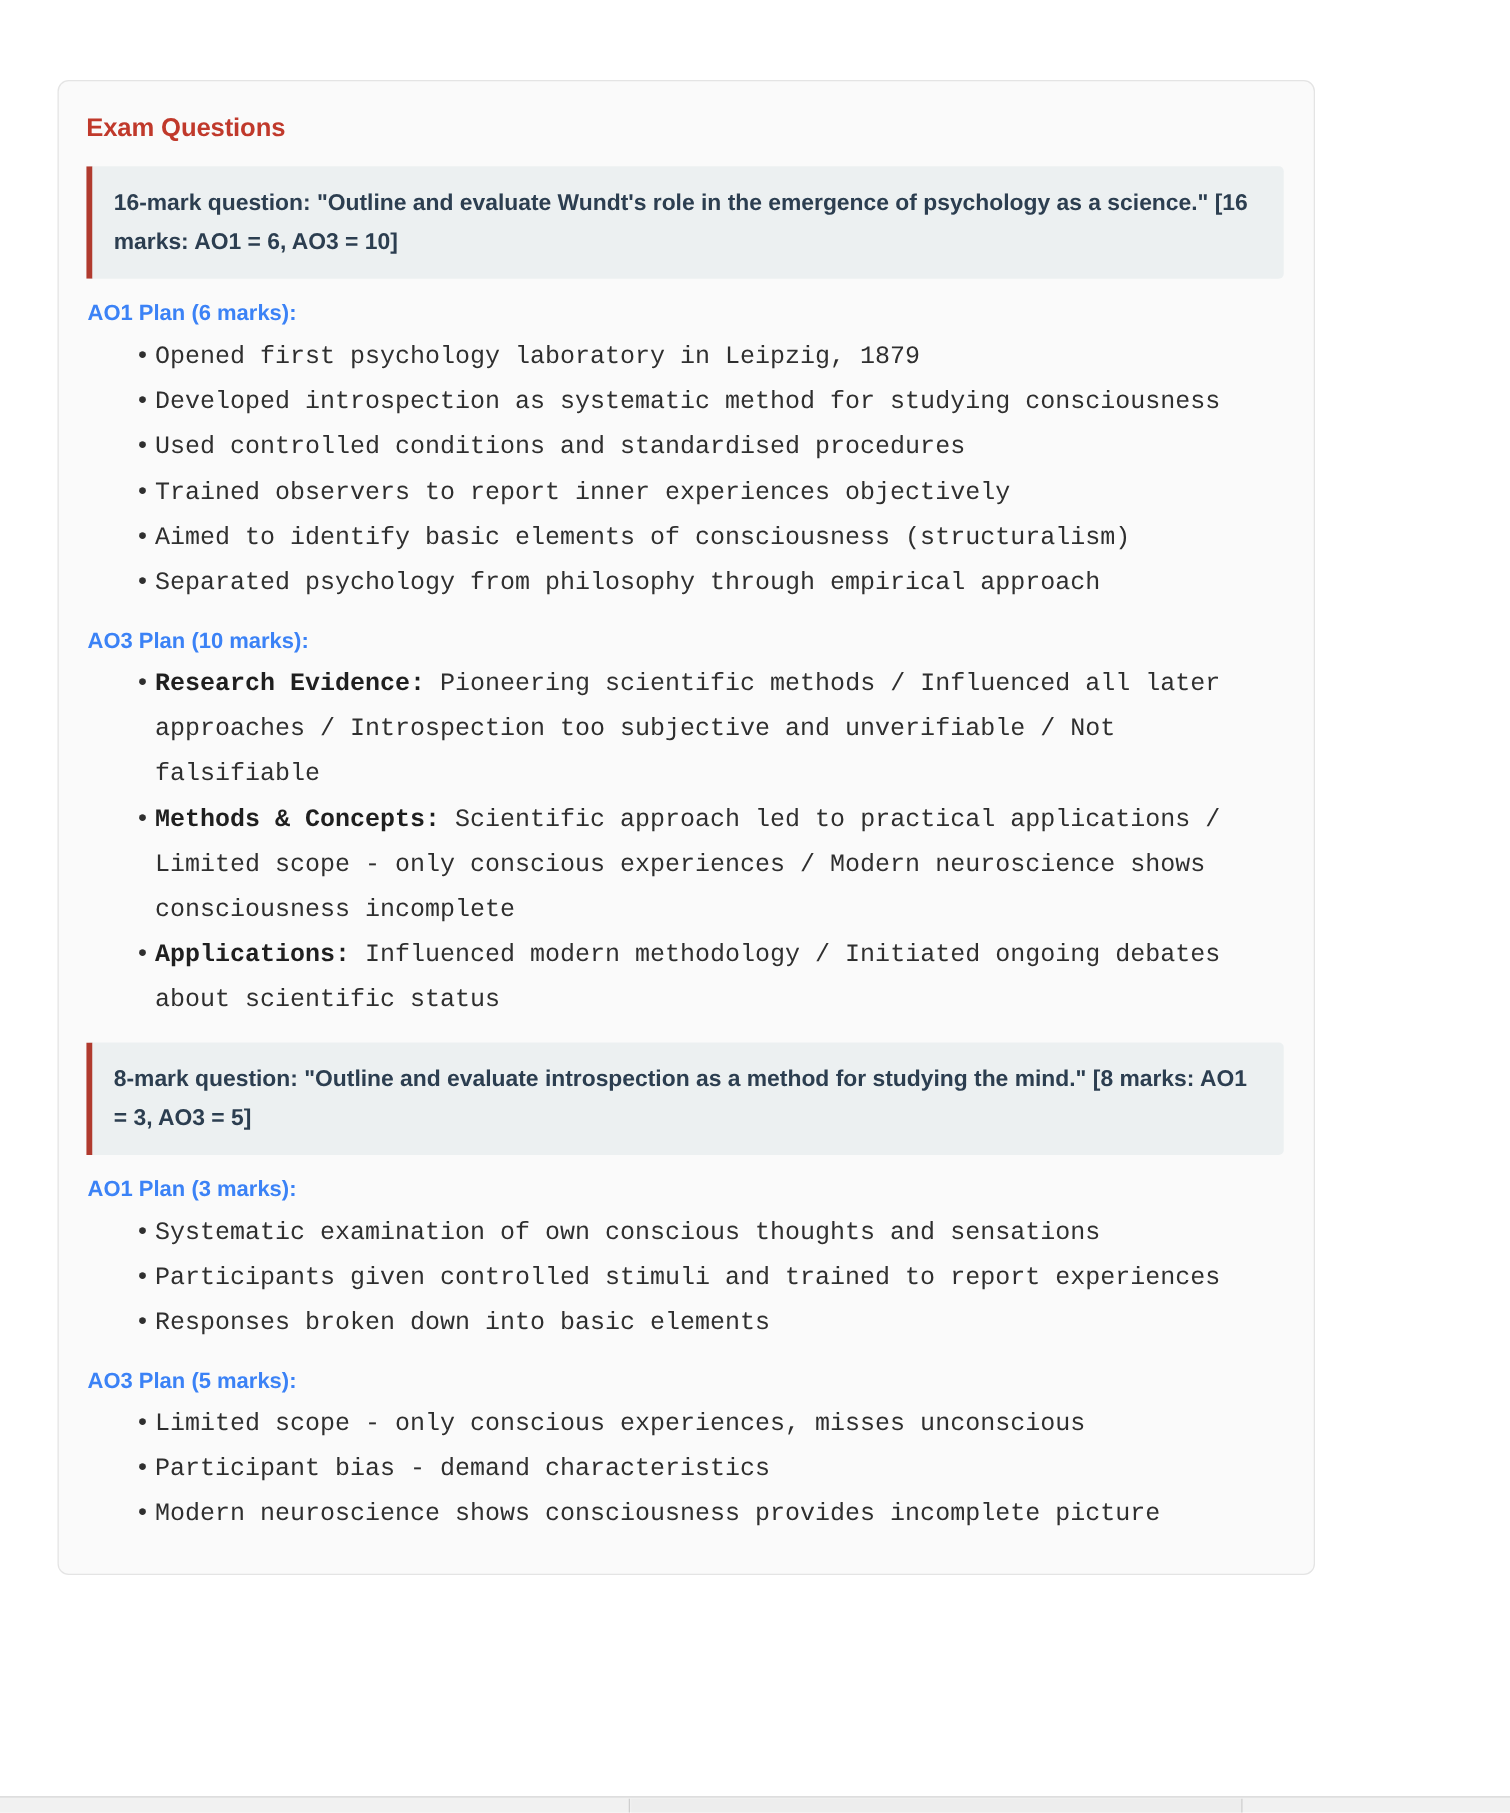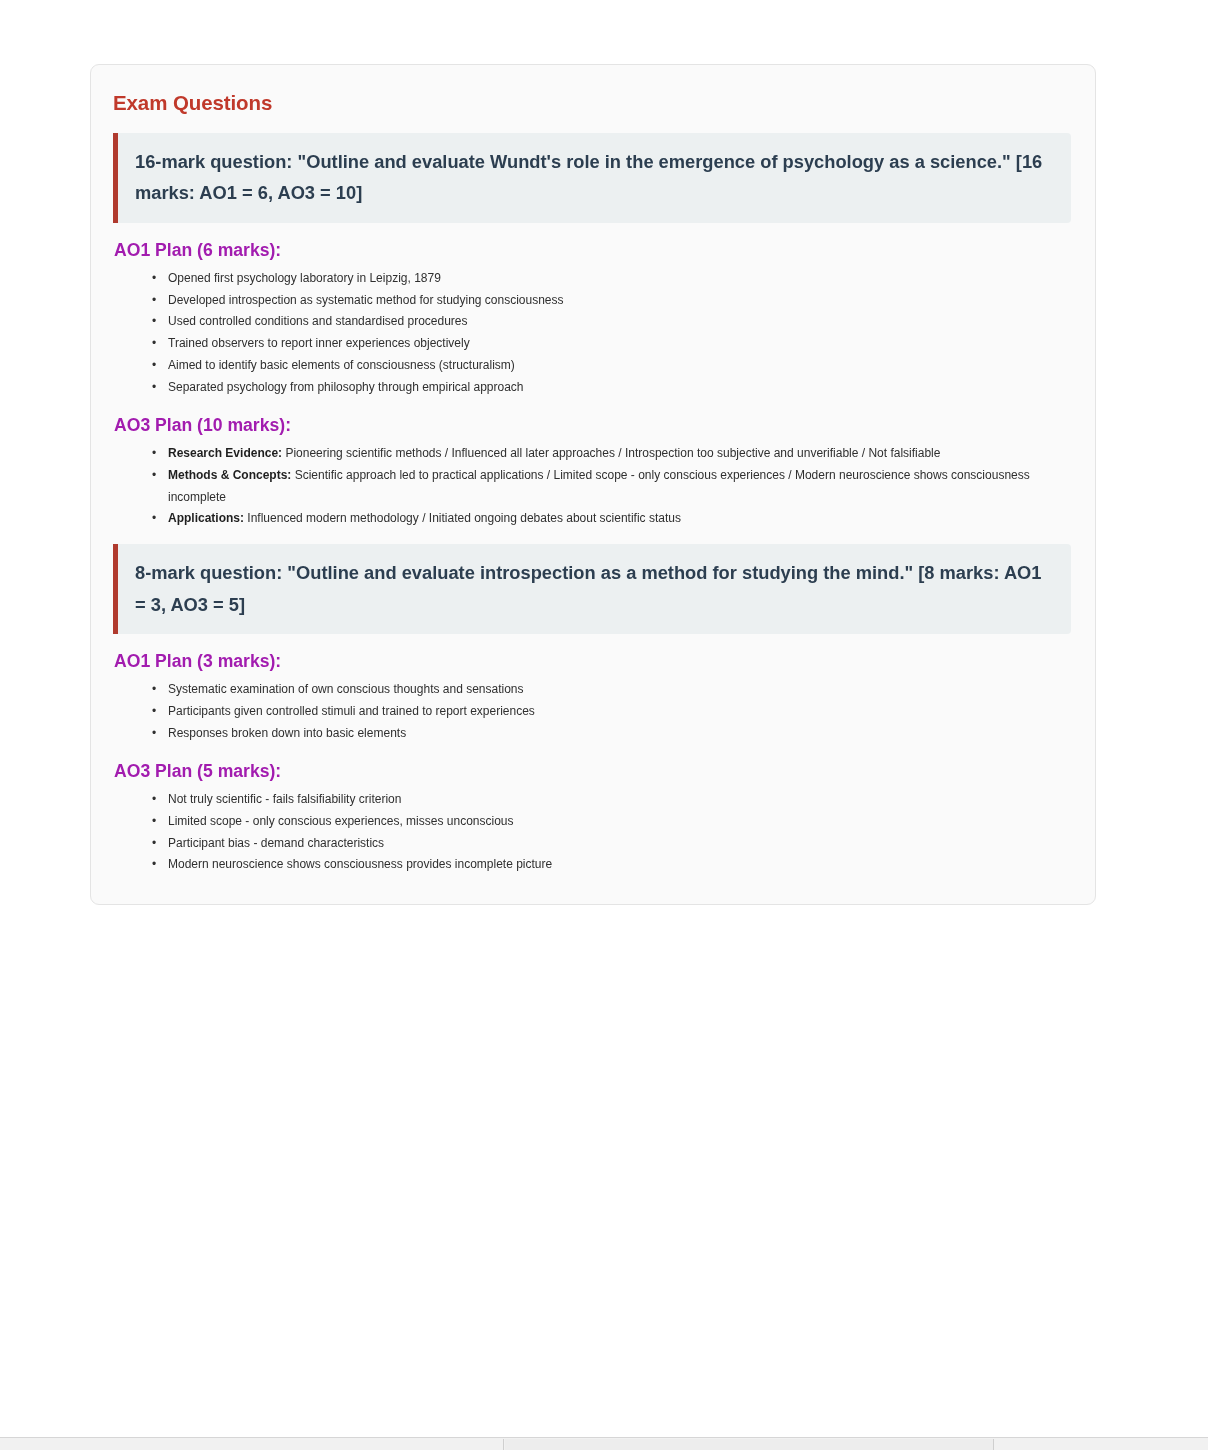--- a/index.html
+++ b/index.html
@@ -15,21 +15,21 @@
     position: relative;
     overflow: hidden;
   }
 
   .page {
     position: absolute;
     top: 0; left: 0;
     width: 1208px;
     height: 1437px;
     background: #ffffff;
-    padding: 64px 90px 0 90px;
+    padding: 64px 90px 0 46px;
   }
 
   .exam-card {
     width: 1006px;
     background: #fafafa;
     border: 1px solid #e4e4e4;
     border-radius: 9px;
     padding: 26px 24px 28px 22px;
   }
 
@@ -50,37 +50,38 @@
   }
   .question-box .qtext {
     color: #2c3e50;
     font-size: 18.3px;
     font-weight: bold;
     line-height: 1.72;
     display: block;
   }
 
   .plan-heading {
-    color: #a21caf;
+    color: #3b82f6;
     font-size: 17.6px;
     font-weight: bold;
     margin: 17px 0 7px 1px;
   }
 
   ul.plan-list {
     list-style: none;
     margin: 0 0 0 0;
     padding: 0 0 0 39px;
   }
   ul.plan-list li {
     position: relative;
     color: #2f2f2f;
-    font-size: 12px;
+    font-size: 20px;
     line-height: 1.81;
     padding-left: 16px;
+    font-family: Liberation Mono, monospace;
   }
   ul.plan-list li::before {
     content: "\2022";
     position: absolute;
     left: 0;
     top: 0;
     color: #2f2f2f;
   }
   ul.plan-list li b {
     font-weight: bold;
@@ -153,21 +154,20 @@
 
     <div class="plan-heading">AO1 Plan (3 marks):</div>
     <ul class="plan-list">
       <li>Systematic examination of own conscious thoughts and sensations</li>
       <li>Participants given controlled stimuli and trained to report experiences</li>
       <li>Responses broken down into basic elements</li>
     </ul>
 
     <div class="plan-heading">AO3 Plan (5 marks):</div>
     <ul class="plan-list">
-      <li>Not truly scientific - fails falsifiability criterion</li>
       <li>Limited scope - only conscious experiences, misses unconscious</li>
       <li>Participant bias - demand characteristics</li>
       <li>Modern neuroscience shows consciousness provides incomplete picture</li>
     </ul>
 
   </section>
 </div>
 
 <div class="hscrollbar">
   <div class="thumb"></div>

